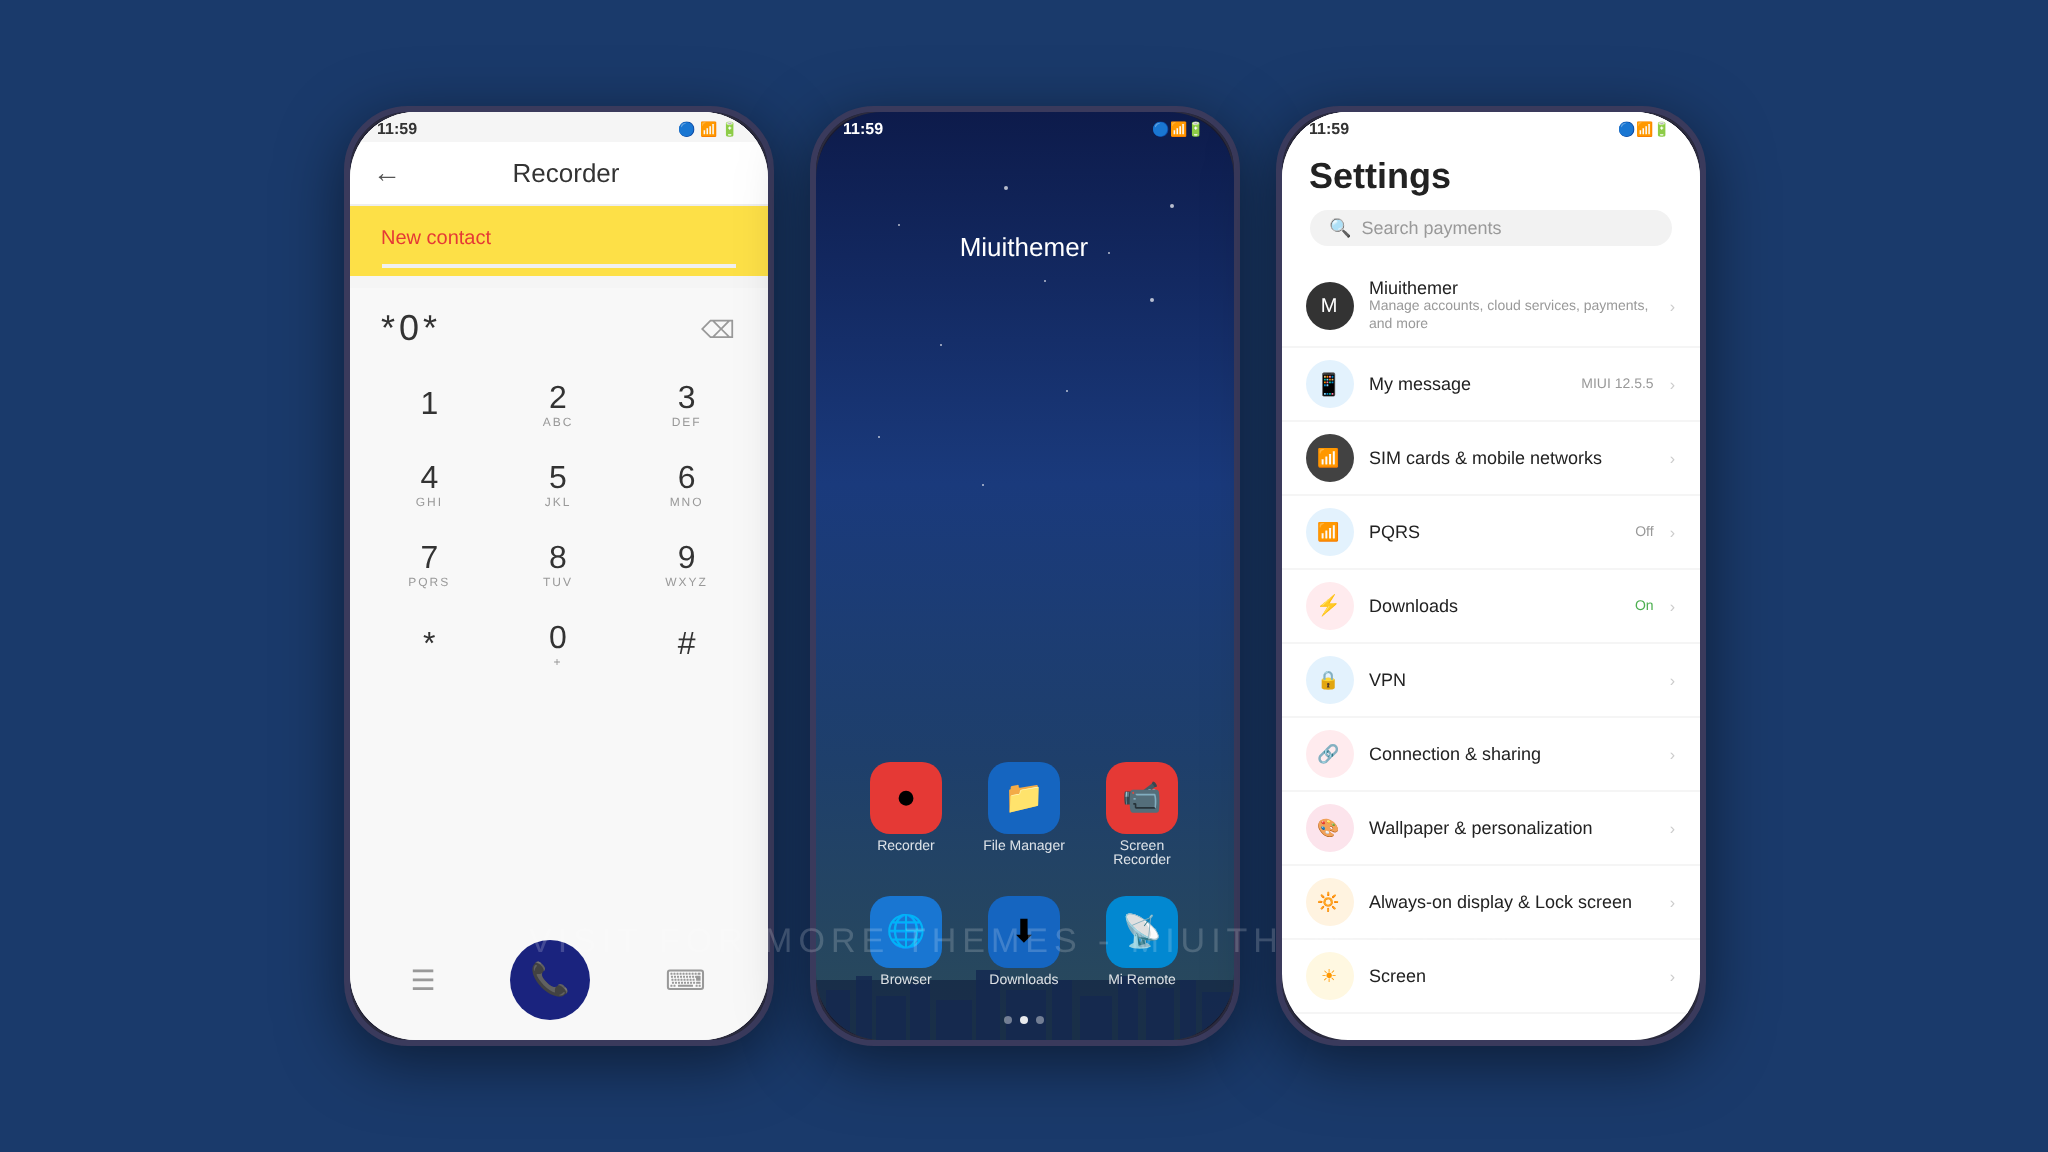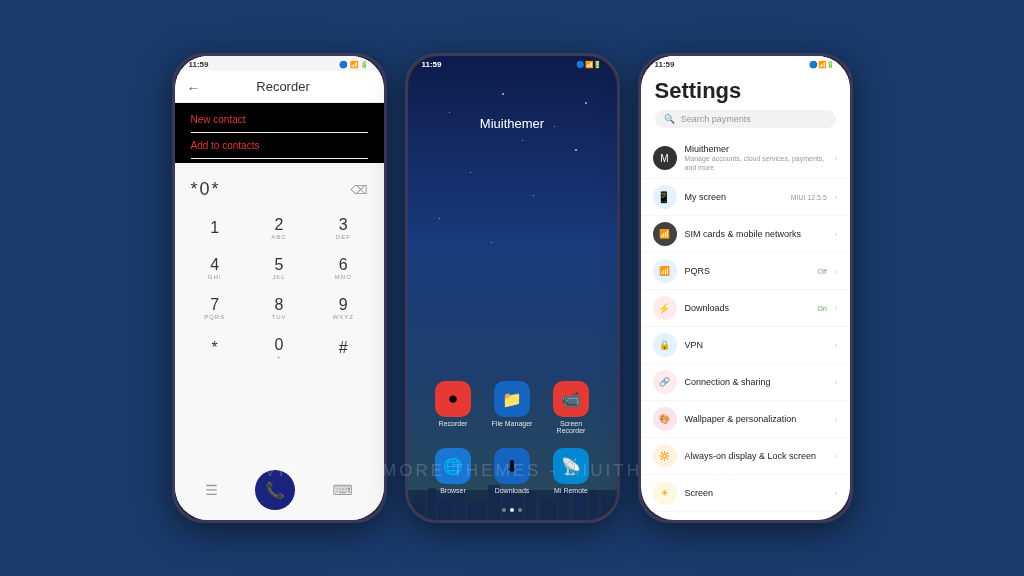--- a/index.html
+++ b/index.html
@@ -92,21 +92,21 @@
     }
     .dialer-header .title {
       font-size: 13px;
       font-weight: 500;
       color: #333;
       flex: 1;
       text-align: center;
       margin-right: 14px;
     }
     .dialer-options {
-      background: #000000;
+      background: #fde047;
       padding: 4px 0;
     }
     .dialer-option {
       padding: 7px 16px;
       font-size: 10px;
       color: #e53935;
     }
     .dialer-divider {
       height: 1px;
       background: #f0f0f0;
@@ -277,21 +277,21 @@
     }
     .phone3-screen .status-bar {
       background: #fff;
       color: #333;
     }
     .settings-header {
       padding: 22px 14px 6px;
       background: #fff;
     }
     .settings-title {
-      font-size: 22px;
+      font-size: 18px;
       font-weight: 600;
       color: #222;
       margin-bottom: 6px;
     }
     .settings-search {
       background: #f2f2f2;
       border-radius: 16px;
       padding: 4px 10px;
       display: flex;
       align-items: center;
@@ -373,21 +373,20 @@
           <span>🔋</span>
       </div>
     </div>
     <div class="dialer-header">
       <span class="back-arrow">←</span>
       <span class="title">Recorder</span>
     </div>
     <div class="dialer-options">
       <div class="dialer-option">New contact</div>
       <div class="dialer-divider"></div>
-      <div class="dialer-option">Add to contacts</div>
       <div class="dialer-divider"></div>
     </div>
     <div class="dialer-display">
       <span class="dialer-number">*0*</span>
       <span class="delete-btn">⌫</span>
     </div>
     <div class="numpad">
       <div class="numpad-row">
         <div class="numpad-key">
             <span class="main">1</span>
@@ -551,21 +550,21 @@
         <div class="settings-text">
           <div class="settings-name">Miuithemer</div>
           <div class="settings-sub">Manage accounts, cloud services, payments, and more</div>
         </div>
         <span class="settings-arrow">›</span>
       </div>
 
       <div class="settings-item">
         <div class="settings-icon" style="background:#e3f2fd;">📱</div>
         <div class="settings-text">
-          <div class="settings-name">My screen</div>
+          <div class="settings-name">My message</div>
         </div>
         <span class="settings-badge">MIUI 12.5.5</span>
         <span class="settings-arrow">›</span>
       </div>
 
       <div class="settings-item">
         <div class="settings-icon" style="background:#424242;">
             <span style="color:#fff;font-size:9px;">📶</span>
           </div>
         <div class="settings-text">

